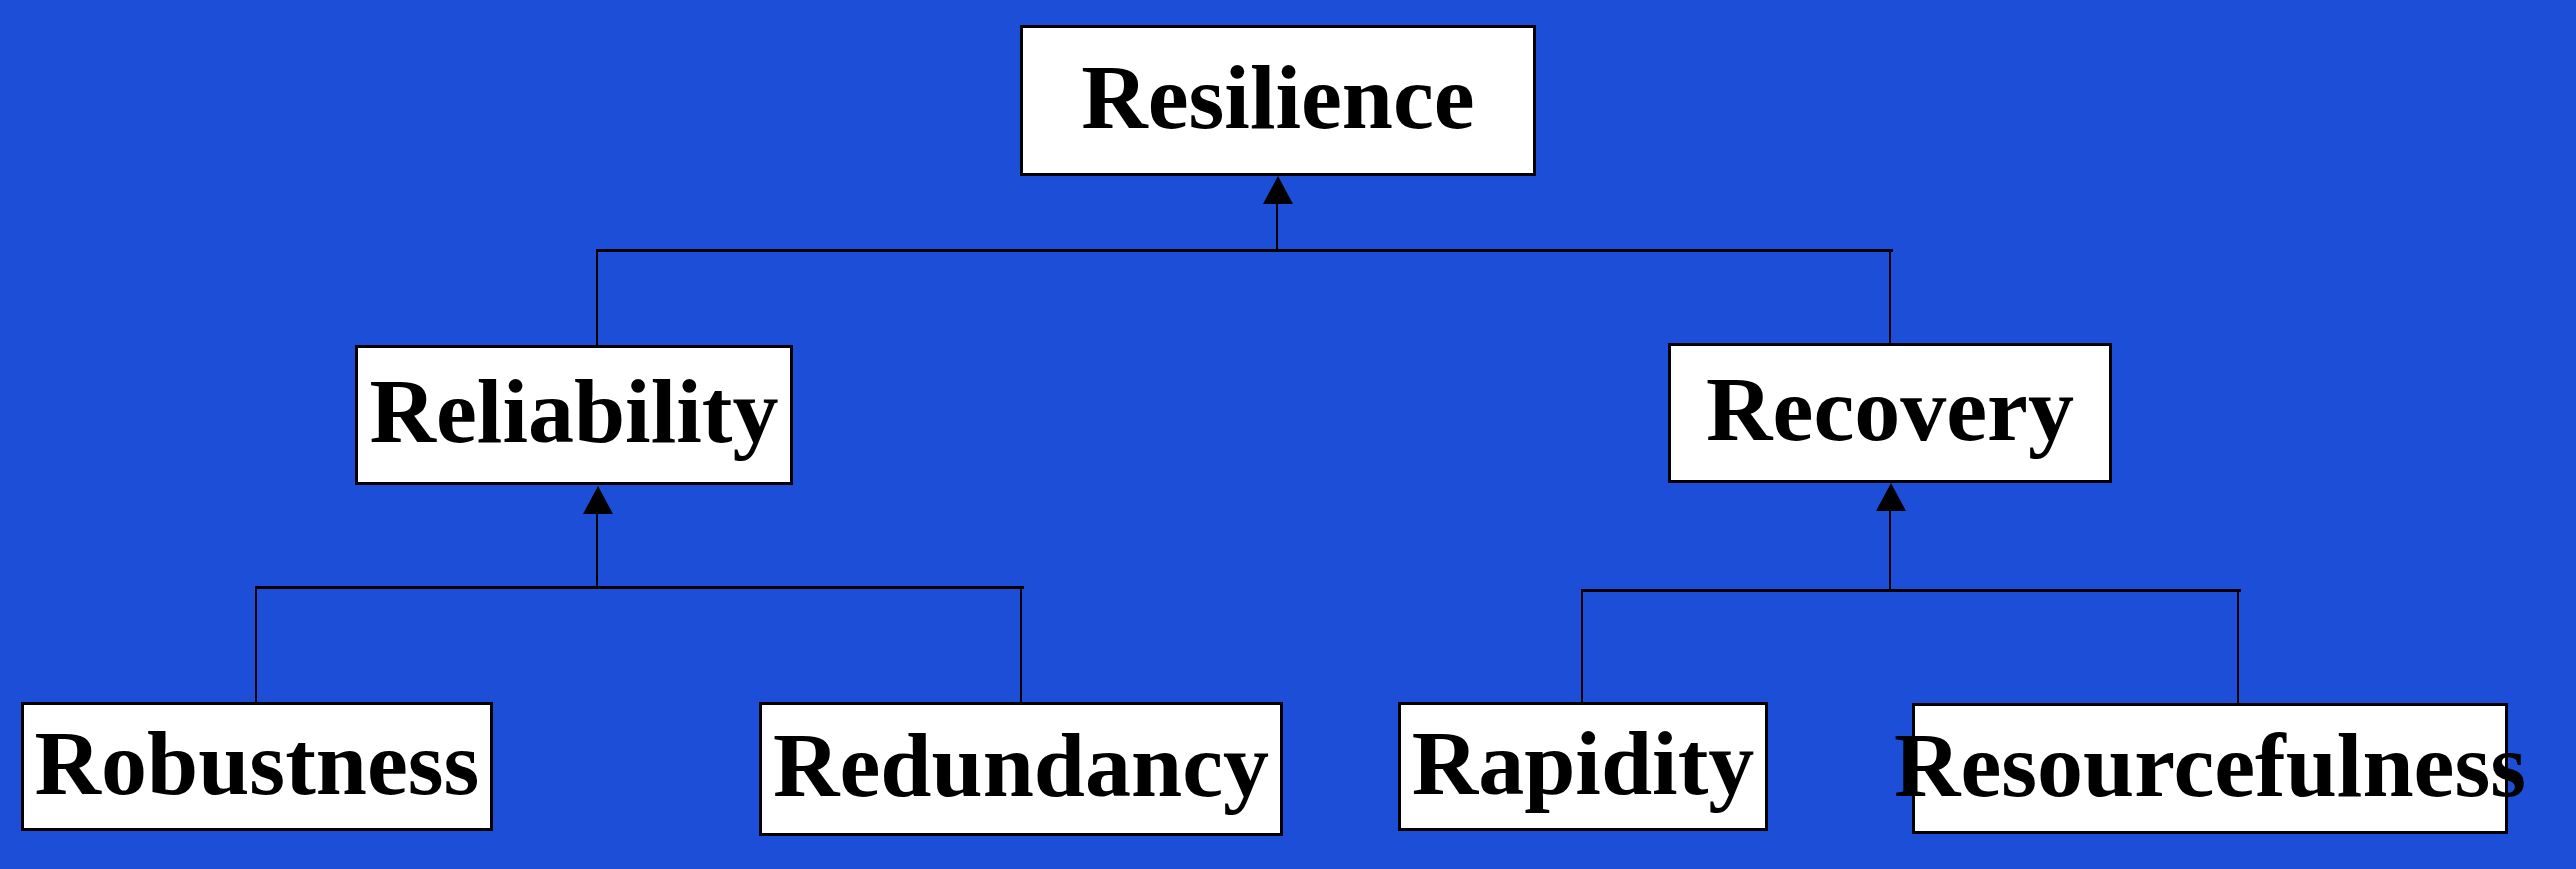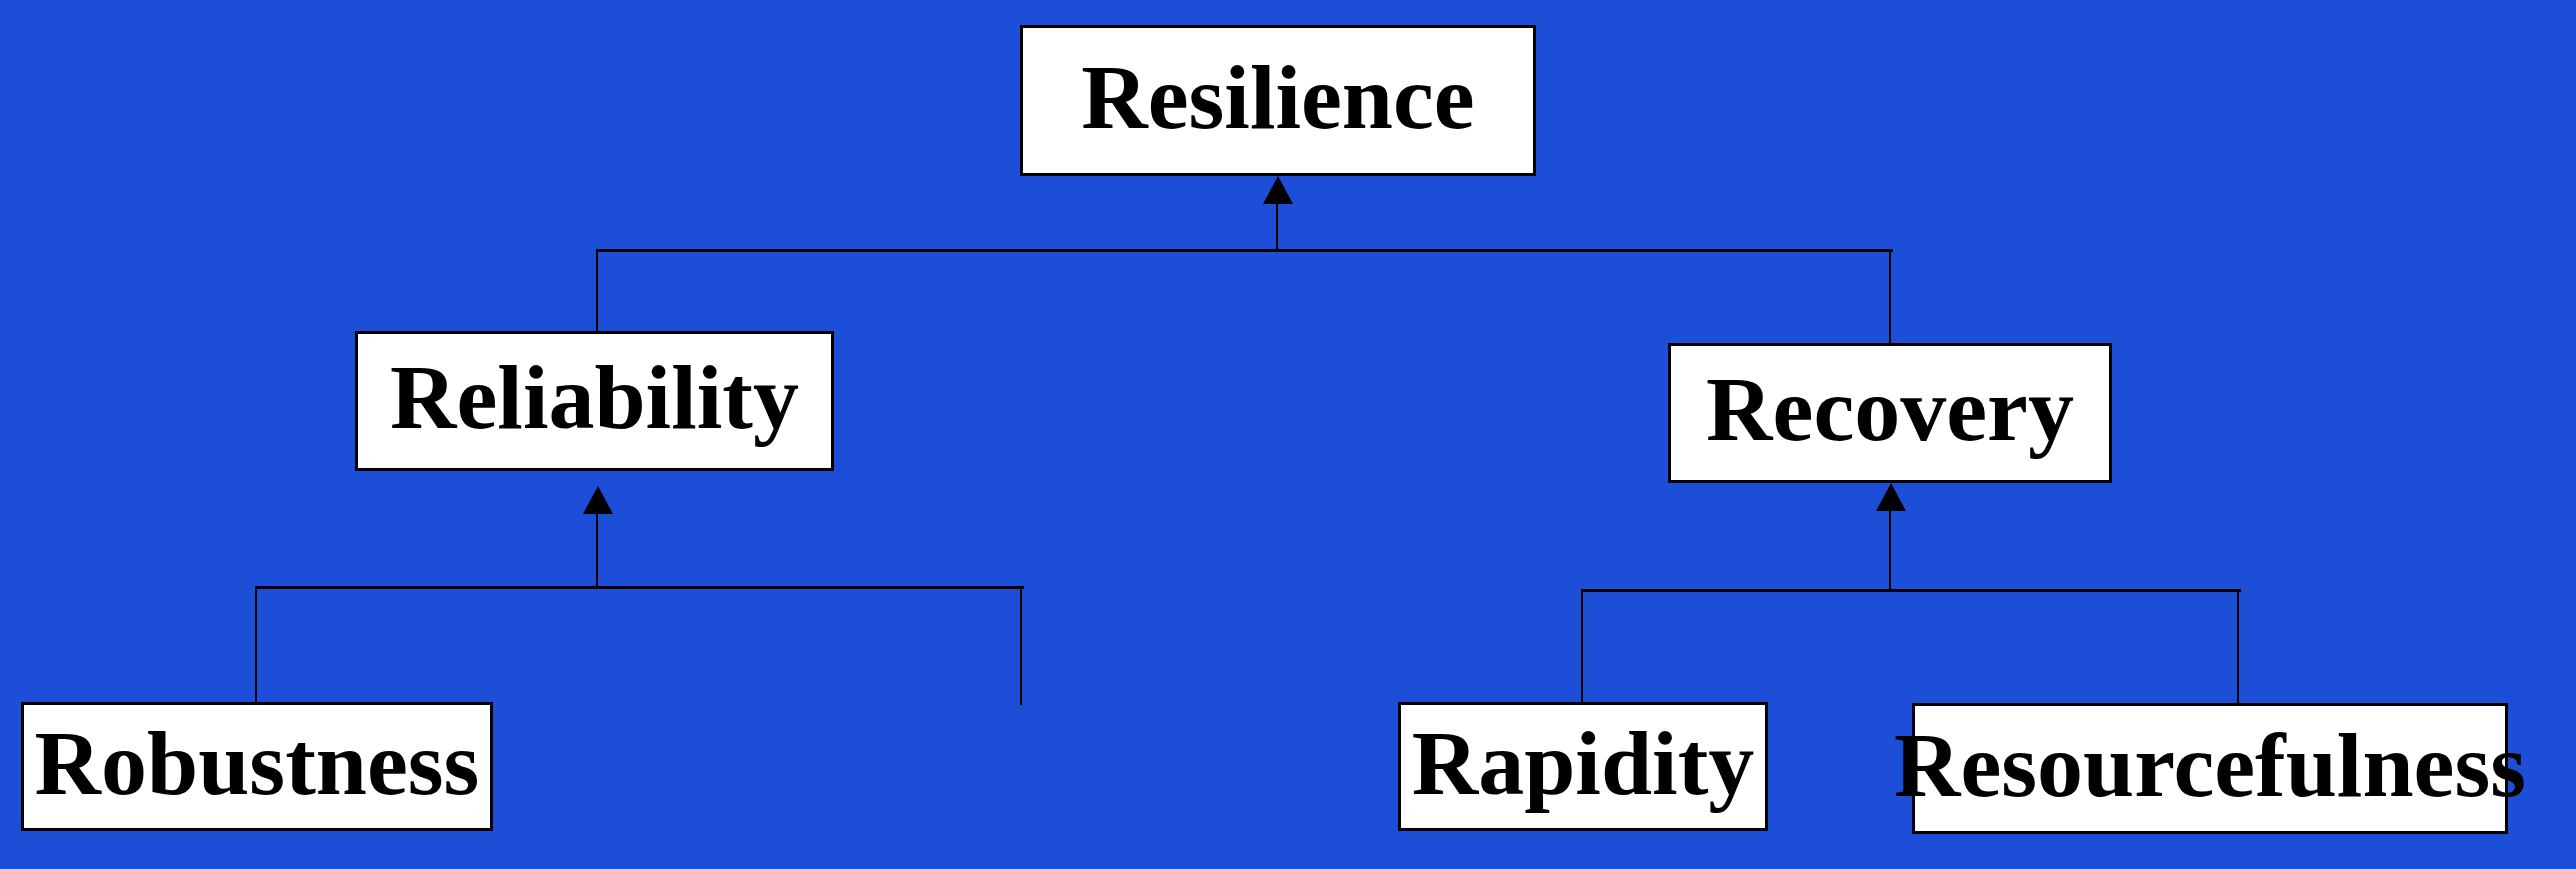--- a/index.html
+++ b/index.html
@@ -53,21 +53,21 @@
     height: 0;
     border-left: 15px solid transparent;
     border-right: 15px solid transparent;
     border-bottom: 28px solid #000000;
     z-index: 2;
   }
 
   
   #node-resilience   { left: 1020px; top: 25px;  width: 516px; height: 151px; }
   
-  #node-reliability  { left: 355px;  top: 331px; width: 479px; height: 140px; }
+  #node-reliability  { left: 355px;  top: 345px; width: 438px; height: 140px; }
   #node-recovery     { left: 1668px; top: 343px; width: 444px; height: 140px; }
   
   #node-robustness      { left: 21px;   top: 702px; width: 472px; height: 129px; }
   #node-redundancy      { left: 759px;  top: 702px; width: 524px; height: 134px; }
   #node-rapidity        { left: 1398px; top: 702px; width: 370px; height: 129px; justify-content: center; }
   #node-resourcefulness { left: 1912px; top: 703px; width: 596px; height: 131px; }
 
   
   #connector-level1        { left: 598px;  top: 249px; width: 1295px; }
   #drop-to-reliability     { left: 596px;  top: 249px; height: 100px; }
@@ -103,20 +103,23 @@
   </div>
 
   <div class="node" id="node-recovery">
     <span class="label">Recovery</span>
   </div>
 
   <div class="node" id="node-robustness">
     <span class="label">Robustness</span>
   </div>
 
+  <div class="node" id="node-redundancy">
+    <span class="label">Redundancy</span>
+  </div>
 
   <div class="node" id="node-rapidity">
     <span class="label">Rapidity</span>
   </div>
 
   <div class="node" id="node-resourcefulness">
     <span class="label">Resourcefulness</span>
   </div>
 
   <div class="h-line" id="connector-level1"></div>

